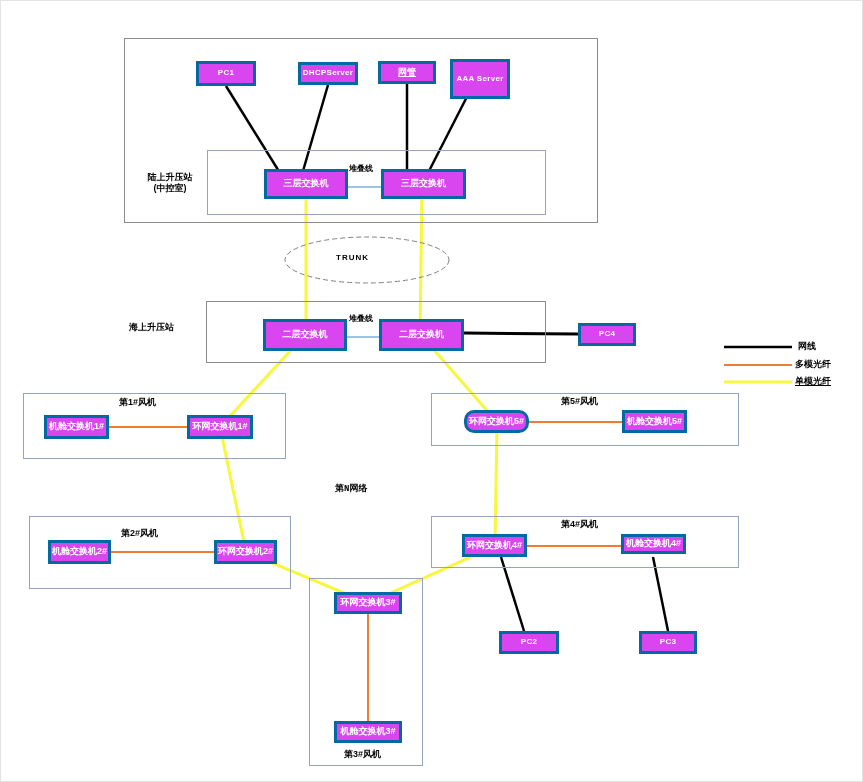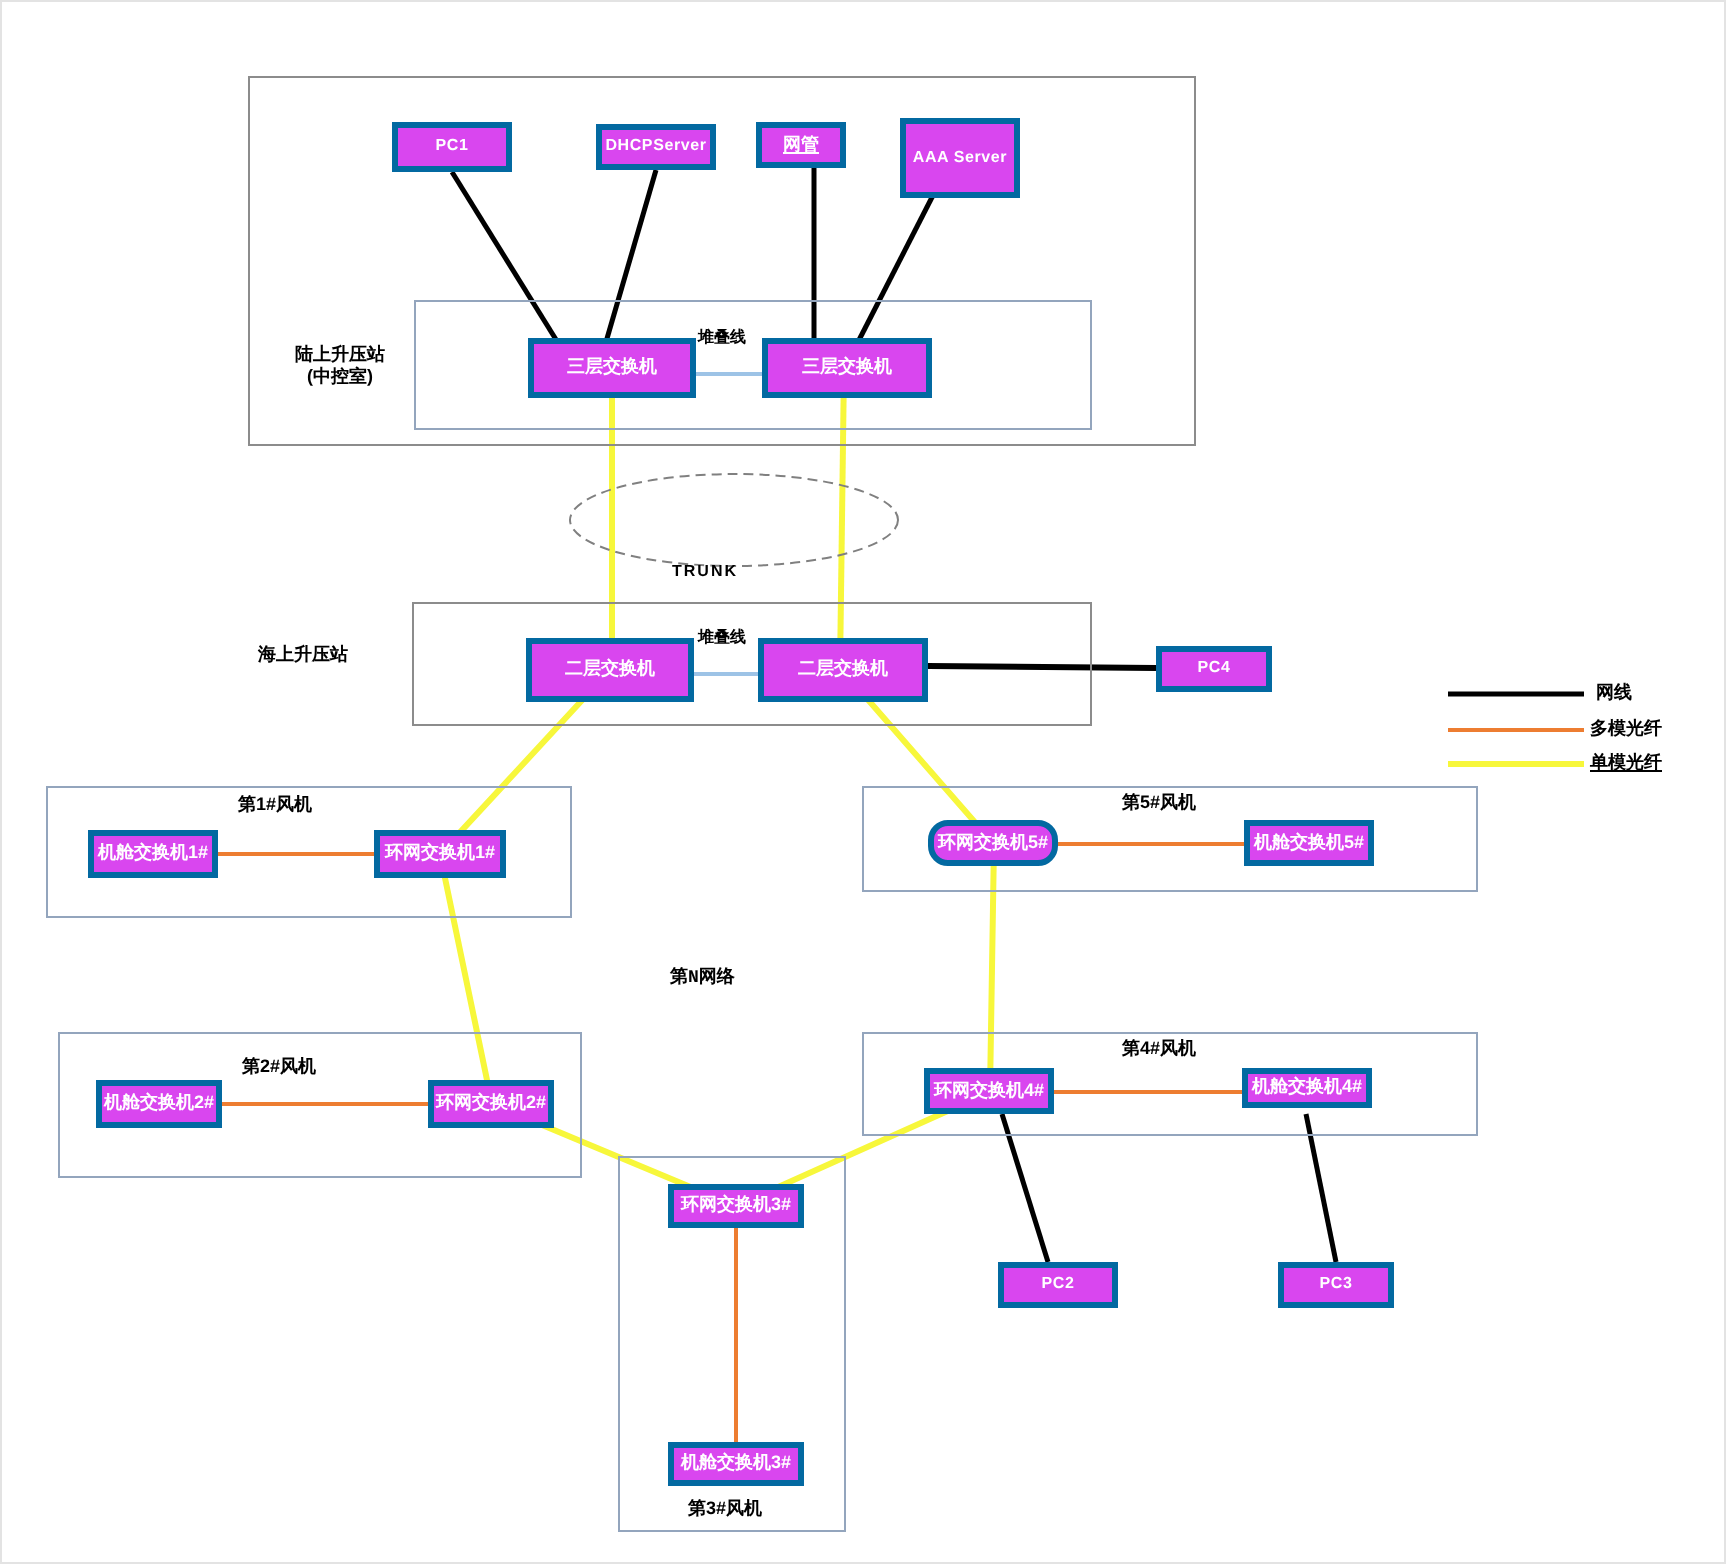--- a/index.html
+++ b/index.html
@@ -73,29 +73,29 @@
   </svg>
 
   <div class="section gray" style="left:123px;top:37px;width:474px;height:185px;"></div>
   <div class="lbl center" style="left:133px;top:171px;width:72px;">
     <div>陆上升压站</div>
     <div>(中控室)</div>
   </div>
 
   <div class="node en" style="left:195px;top:60px;width:60px;height:25px;">PC1</div>
   <div class="node en" style="left:297px;top:61px;width:60px;height:23px;">DHCPServer</div>
-  <div class="node" style="left:377px;top:60px;width:45px;height:23px;text-decoration:underline;">网管</div>
+  <div class="node" style="left:377px;top:60px;width:58px;height:23px;text-decoration:underline;">网管</div>
   <div class="node en" style="left:449px;top:58px;width:60px;height:40px;">AAA Server</div>
 
   <div class="section" style="left:206px;top:149px;width:339px;height:65px;"></div>
   <div class="node" style="left:263px;top:168px;width:84px;height:30px;">三层交换机</div>
   <div class="node" style="left:380px;top:168px;width:85px;height:30px;">三层交换机</div>
   <div class="lbl" style="left:348px;top:163px;font-size:8px;">堆叠线</div>
 
-  <div class="lbl" style="left:335px;top:252px;font-size:8px;letter-spacing:1px;margin-top:28px;">TRUNK</div>
+  <div class="lbl" style="left:335px;top:252px;font-size:8px;letter-spacing:1px;">TRUNK</div>
 
   <div class="section gray" style="left:205px;top:300px;width:340px;height:62px;"></div>
   <div class="lbl" style="left:128px;top:321px;">海上升压站</div>
   <div class="node" style="left:262px;top:318px;width:84px;height:32px;">二层交换机</div>
   <div class="node" style="left:378px;top:318px;width:85px;height:32px;">二层交换机</div>
   <div class="lbl" style="left:348px;top:313px;font-size:8px;">堆叠线</div>
   <div class="node en" style="left:577px;top:322px;width:58px;height:23px;">PC4</div>
 
   <div class="lbl" style="left:797px;top:340px;">网线</div>
   <div class="lbl" style="left:794px;top:358px;">多模光纤</div>

